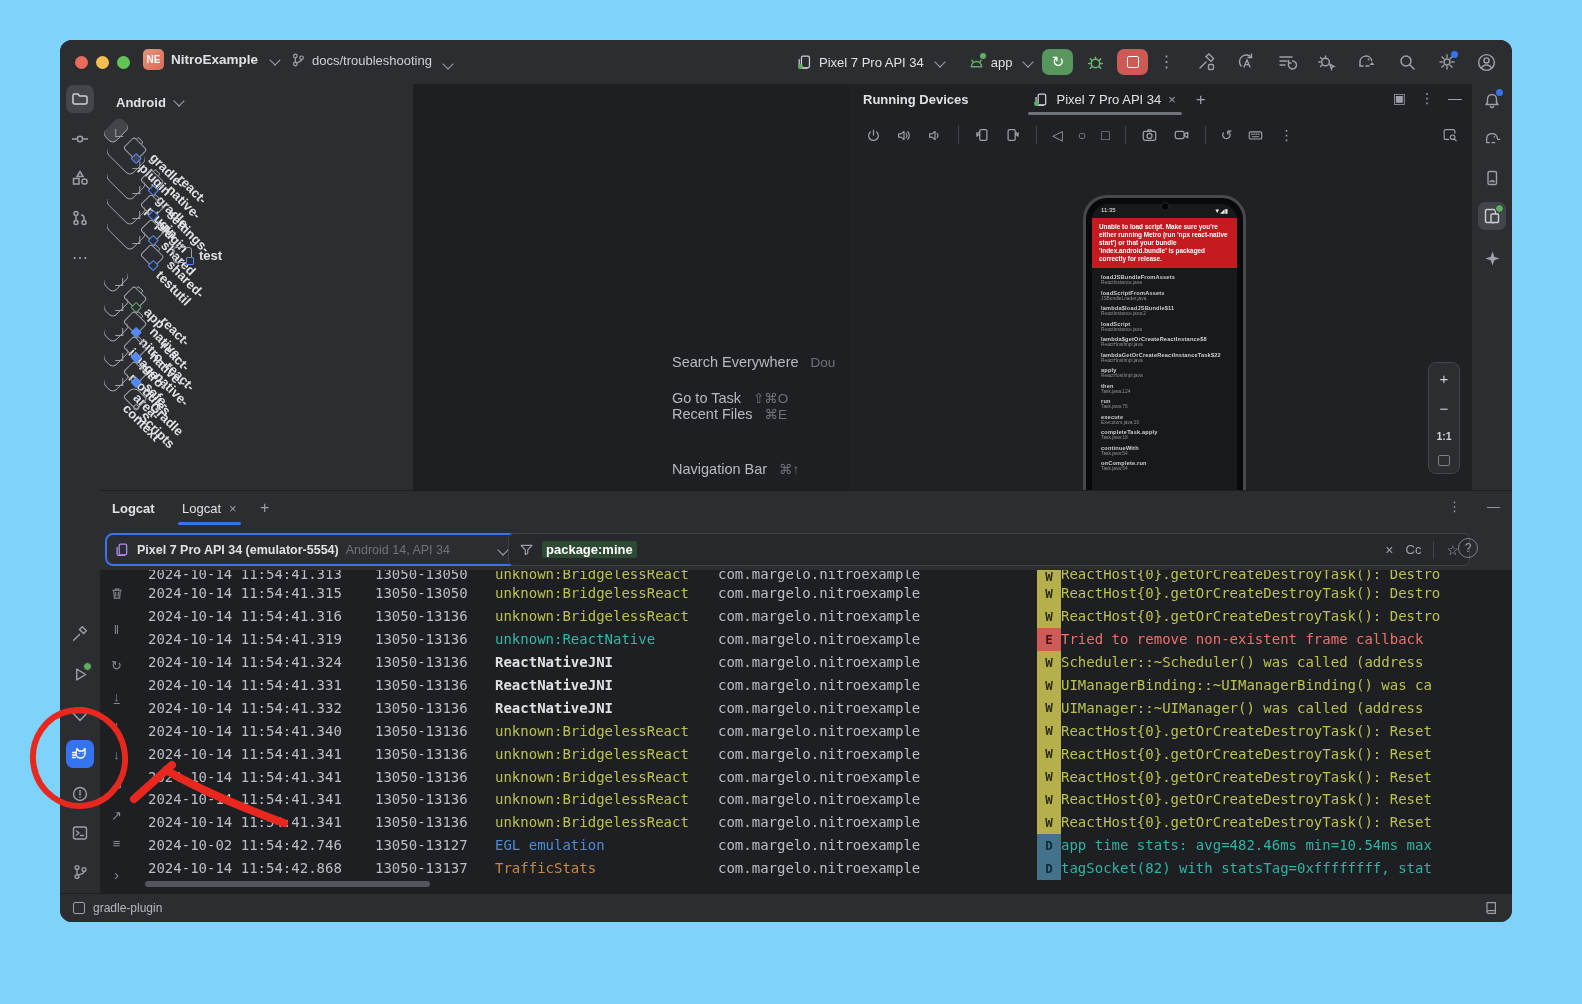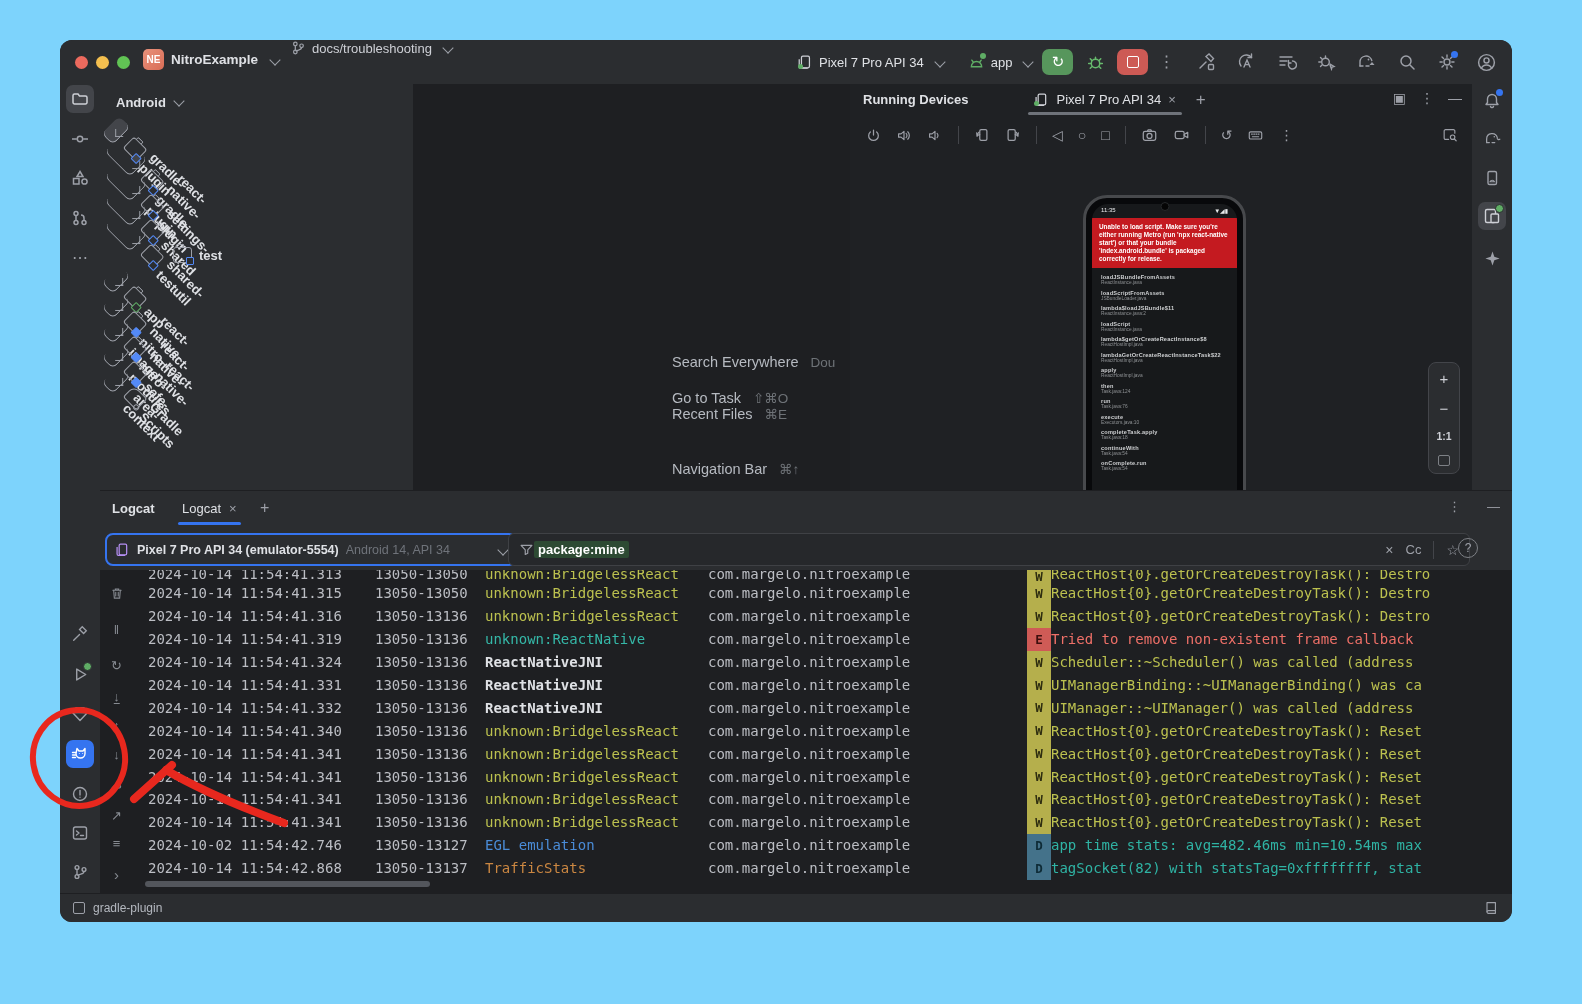--- a/index.html
+++ b/index.html
@@ -12,21 +12,21 @@
   .chev{width:7px;height:7px;border-right:1.6px solid #9da0a8;border-bottom:1.6px solid #9da0a8;
         display:inline-block;transform:rotate(45deg);margin-left:6px;vertical-align:2px;}
   
   .titlebar{position:absolute;left:0;top:0;right:0;height:44px;background:#2b2d30;border-bottom:1px solid #1e1f22;}
   .traffic{position:absolute;left:15px;top:16px;display:flex;gap:8px;}
   .traffic span{width:13px;height:13px;border-radius:50%;}
   .proj{position:absolute;left:83px;top:9px;display:flex;align-items:center;gap:7px;}
   .badge-ne{width:21px;height:21px;border-radius:5px;background:linear-gradient(135deg,#e8927c,#d96d56);
             color:#fff;font-size:10px;font-weight:700;display:flex;align-items:center;justify-content:center;}
   .proj b{font-weight:600;font-size:13.5px;}
-  .branch{position:absolute;left:230px;top:0;display:flex;align-items:center;gap:6px;color:#ced0d6;}
+  .branch{position:absolute;left:230px;top:12px;display:flex;align-items:flex-end;gap:6px;color:#ced0d6;}
   .runbar{position:absolute;left:737px;top:9px;display:flex;align-items:center;gap:10px;}
   .runbar .devsel{display:flex;align-items:center;gap:6px;font-size:13px;}
   .btn-run{width:31px;height:26px;border-radius:7px;background:#57965c;color:#fff;display:flex;align-items:center;justify-content:center;font-size:15px;}
   .btn-stop{width:31px;height:26px;border-radius:7px;background:#cd5a55;display:flex;align-items:center;justify-content:center;}
   .btn-stop i{width:10px;height:10px;border:1.7px solid #fff;border-radius:2px;}
   .tb-icons{position:absolute;right:14px;top:9px;display:flex;gap:17px;align-items:center;height:26px;}
   .tb-icons .ic{width:23px;height:23px;position:relative;}
   .dot-blue{position:absolute;right:0;top:0;width:7px;height:7px;border-radius:50%;background:#3574f0;}
   
   .lstrip{position:absolute;left:0;top:44px;width:40px;bottom:28px;background:#2b2d30;border-right:1px solid #1e1f22;}
@@ -95,35 +95,35 @@
   .lc-tab .bar{position:absolute;left:0;right:0;bottom:0;height:3px;background:#3574f0;border-radius:2px;}
   .lc-plus{position:absolute;left:160px;top:8px;font-size:16px;color:#9da0a8;}
   .lc-winctl{position:absolute;right:12px;top:8px;display:flex;gap:26px;color:#9da0a8;}
   .lc-filterrow{position:absolute;left:0;top:38px;right:0;height:40px;}
   .devdrop{position:absolute;left:5px;top:4px;width:392px;height:29px;border:2px solid #3574f0;border-radius:8px;
            display:flex;align-items:center;padding:0 8px;gap:7px;overflow:hidden;background:#2b2d30;}
   .devdrop .primary{font-weight:700;white-space:nowrap;font-size:12.5px;}
   .devdrop .secondary{color:#6f737a;white-space:nowrap;font-size:12.5px;}
   .devdrop .chev{margin-left:auto;flex:0 0 auto;}
   .filterfield{position:absolute;left:408px;top:4px;width:940px;height:31px;background:#26282b;border:1px solid #3f4145;border-radius:6px;
-               display:flex;align-items:center;padding:0 10px;}
+               display:flex;align-items:center;padding:0 10px;gap:8px;}
   .filterval{font-weight:700;color:#fff;background:#2d4a33;padding:1px 4px;border-radius:2px;font-size:13px;}
   .ff-right{margin-left:auto;display:flex;align-items:center;gap:12px;color:#9da0a8;}
   .helpq{position:absolute;left:1358px;top:9px;width:18px;height:18px;border:1.5px solid #7d8085;border-radius:50%;
          color:#9da0a8;font-size:12px;display:flex;align-items:center;justify-content:center;}
   .lc-body{position:absolute;left:0;top:79px;right:0;bottom:0;background:#1e1f22;}
   .lc-gutter{position:absolute;left:0;top:0;width:33px;bottom:0;color:#868a91;}
   .gic{position:absolute;left:50%;transform:translateX(-50%);font-size:13px;}
   .lrows{position:absolute;left:34px;top:0;right:0;height:310px;overflow:hidden;font-family:"DejaVu Sans Mono",monospace;font-size:14px;}
   .lrow{height:22.9px;display:flex;align-items:center;color:#bcbec4;white-space:nowrap;}
   .lrow.clip{height:12px;overflow:hidden;align-items:flex-end;}
   .lrow .c{overflow:hidden;flex:0 0 auto;}
   .c.t{width:227px;padding-left:14px;}
   .c.p{width:110px;}
-  .c.g{width:223px;}
+  .c.g{width:223px;margin-left:10px;}
   .c.k{width:319px;}
   .badge{flex:0 0 24px;height:100%;display:flex;align-items:center;justify-content:center;font-weight:700;font-size:12.5px;}
   .msg{padding-left:0;overflow:hidden;flex:1 1 auto;}
   .lrow.w .badge{background:#b5af4c;color:#2e2d10;}
   .lrow.w .msg{color:#bcc14f;}
   .lrow.e .badge{background:#cf5b56;color:#3d0f0e;}
   .lrow.e .msg{color:#ef7068;}
   .lrow.d .badge{background:#44728a;color:#0e2b36;}
   .lrow.d .msg{color:#2fb3a4;}
   .tag-y .c.g{color:#bcc14f;}

